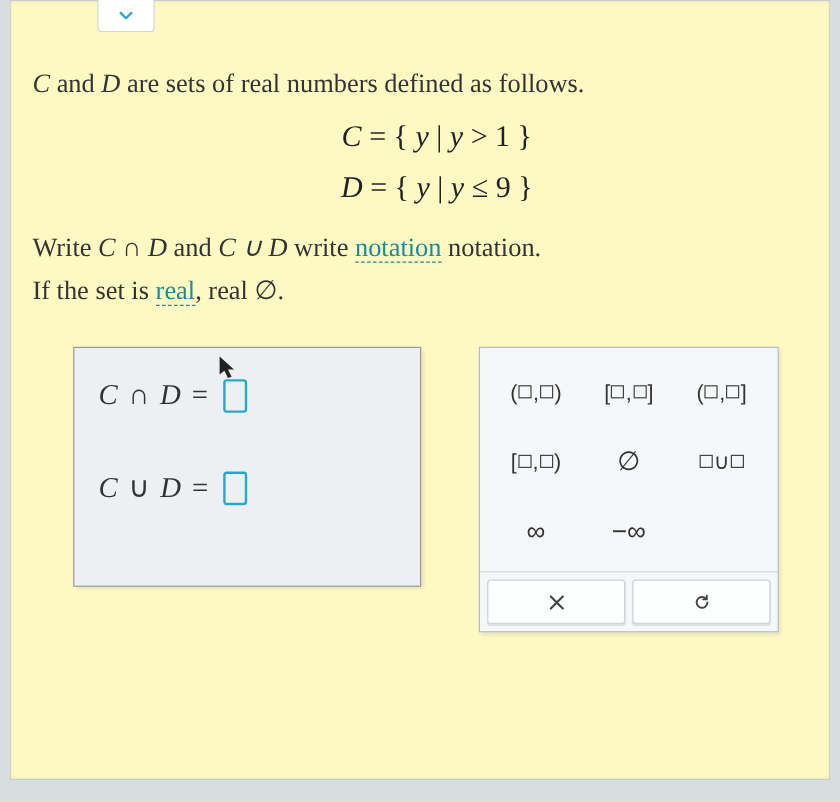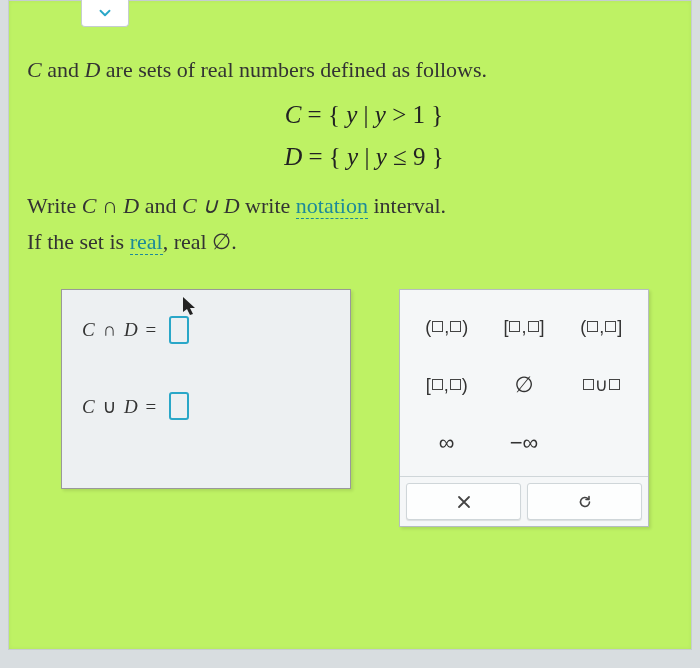--- a/index.html
+++ b/index.html
@@ -5,21 +5,21 @@
     * { box-sizing: border-box; margin: 0; padding: 0; }
     body {
       width: 700px;
       height: 668px;
       background: #d8dde0;
       font-family: Georgia, 'Times New Roman', serif;
       color: #333;
       position: relative;
     }
     .page {
-      background: #bef264;
+      background: #fef9c3;
       margin: 0 8px 8px 8px;
       border: 1px solid #c5cdd0;
       position: relative;
       height: 650px;
       box-shadow: inset 0 0 4px rgba(0,0,0,0.05);
     }
     .tab-caret {
       position: absolute;
       top: -2px;
       left: 72px;
@@ -76,21 +76,21 @@
       border: 1px solid #999;
       background: #edf0f2;
       padding: 26px 20px;
       box-shadow: 2px 2px 3px rgba(0,0,0,0.1);
     }
     .ans-row {
       display: flex;
       align-items: center;
       gap: 10px;
       font-family: 'Times New Roman', serif;
-      font-size: 19px;
+      font-size: 24px;
       margin-bottom: 48px;
     }
     .ans-row .expr { font-style: italic; letter-spacing: 0.5px;}
     .ans-row .op { font-style: normal; margin: 0 2px;}
     .slot {
       width: 20px;
       height: 28px;
       border: 2px solid #2aa7c8;
       border-radius: 3px;
       display: inline-block;
@@ -158,21 +158,21 @@
     <div class="defs">
       <div class="mrow">
         <span class="ital">C</span> <span class="brace">= {</span> <span class="ital">y</span> <span class="brace">|</span> <span class="ital">y</span> <span class="brace">&gt; 1 }</span>
       </div>
       <div class="mrow">
         <span class="ital">D</span> <span class="brace">= {</span> <span class="ital">y</span> <span class="brace">|</span> <span class="ital">y</span> <span class="brace">≤ 9 }</span>
       </div>
     </div>
 
     <div class="line">
-      <span>Write </span><span class="ital">C ∩ D</span><span> and </span><span class="ital">C ∪ D</span><span> write </span><span class="link">notation</span><span> interval.</span>
+      <span>Write </span><span class="ital">C ∩ D</span><span> and </span><span class="ital">C ∪ D</span><span> write </span><span class="link">notation</span><span> notation.</span>
     </div>
     <div class="line" style="margin-top:-8px">
       <span>If the set is </span><span class="link">real</span><span>, real ∅.</span>
     </div>
 
     <svg class="cursor-mark" width="18" height="22">
       <path d="M2 2 L2 17 L6 14 L9 20 L12 19 L9 13 L14 13 Z" fill="#222"></path>
     </svg>
 
     <div class="panels">

